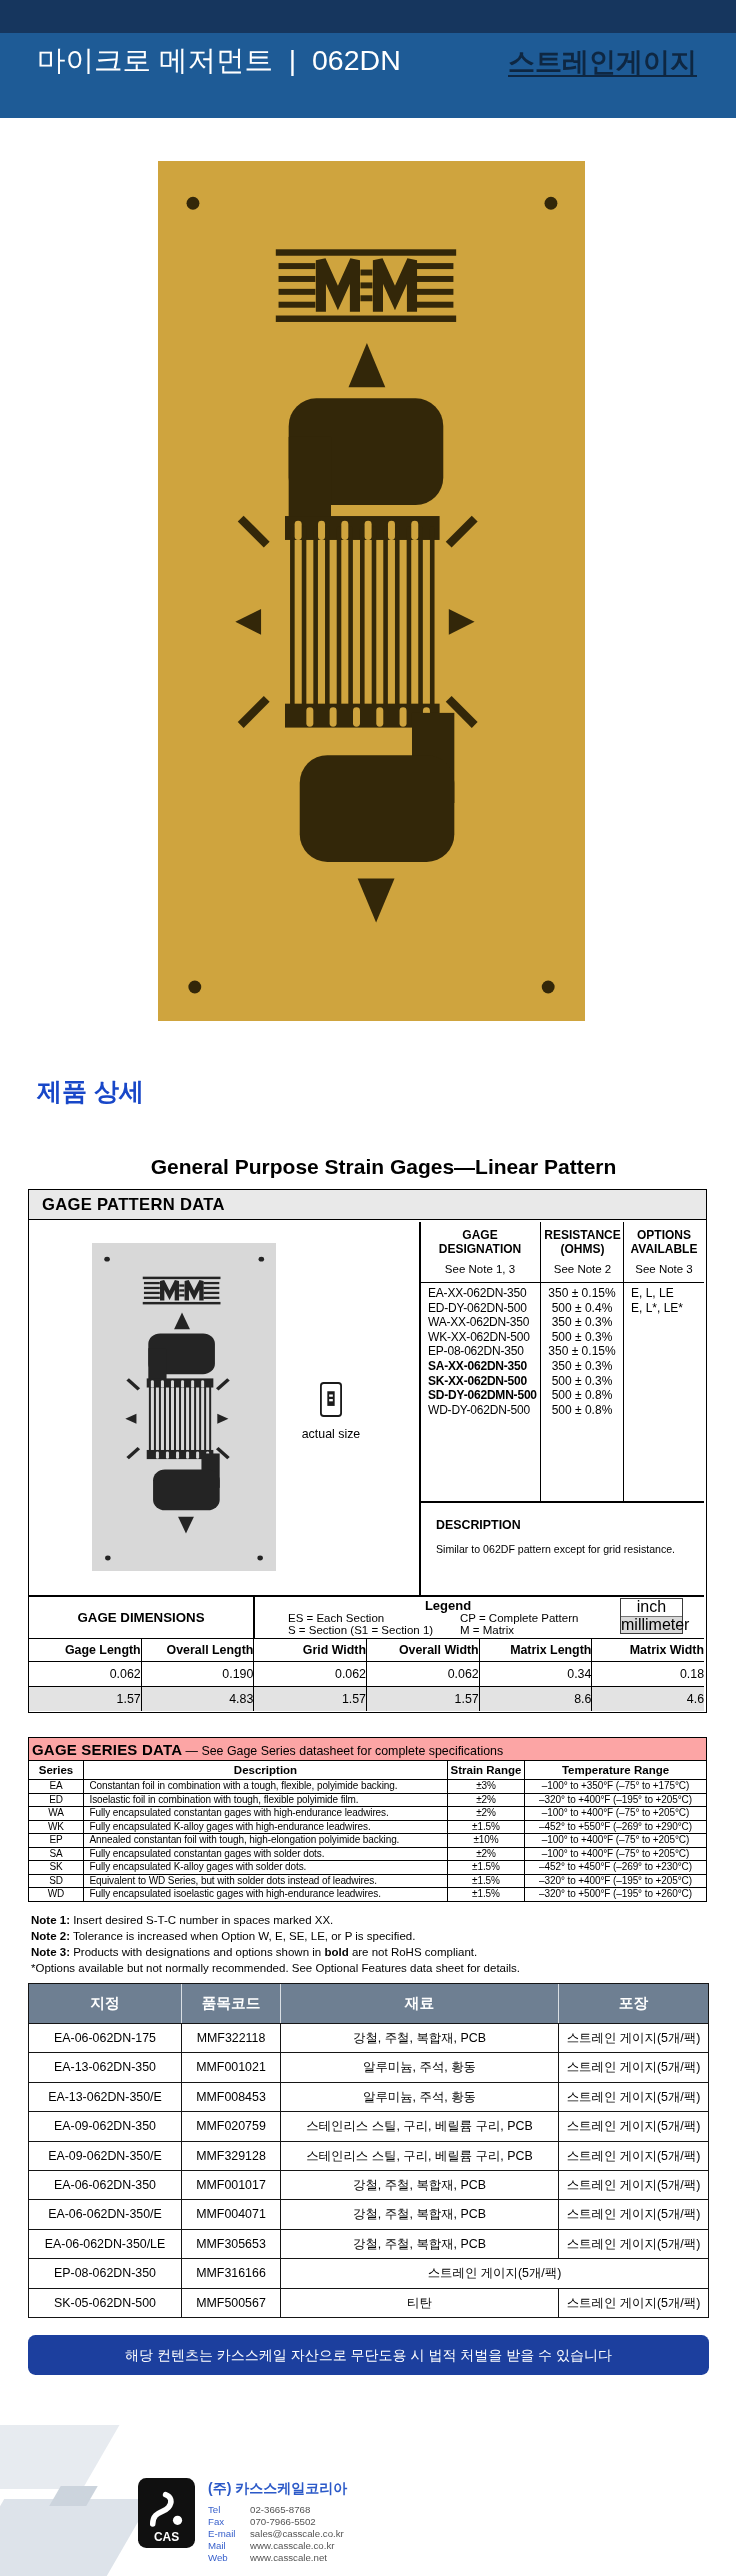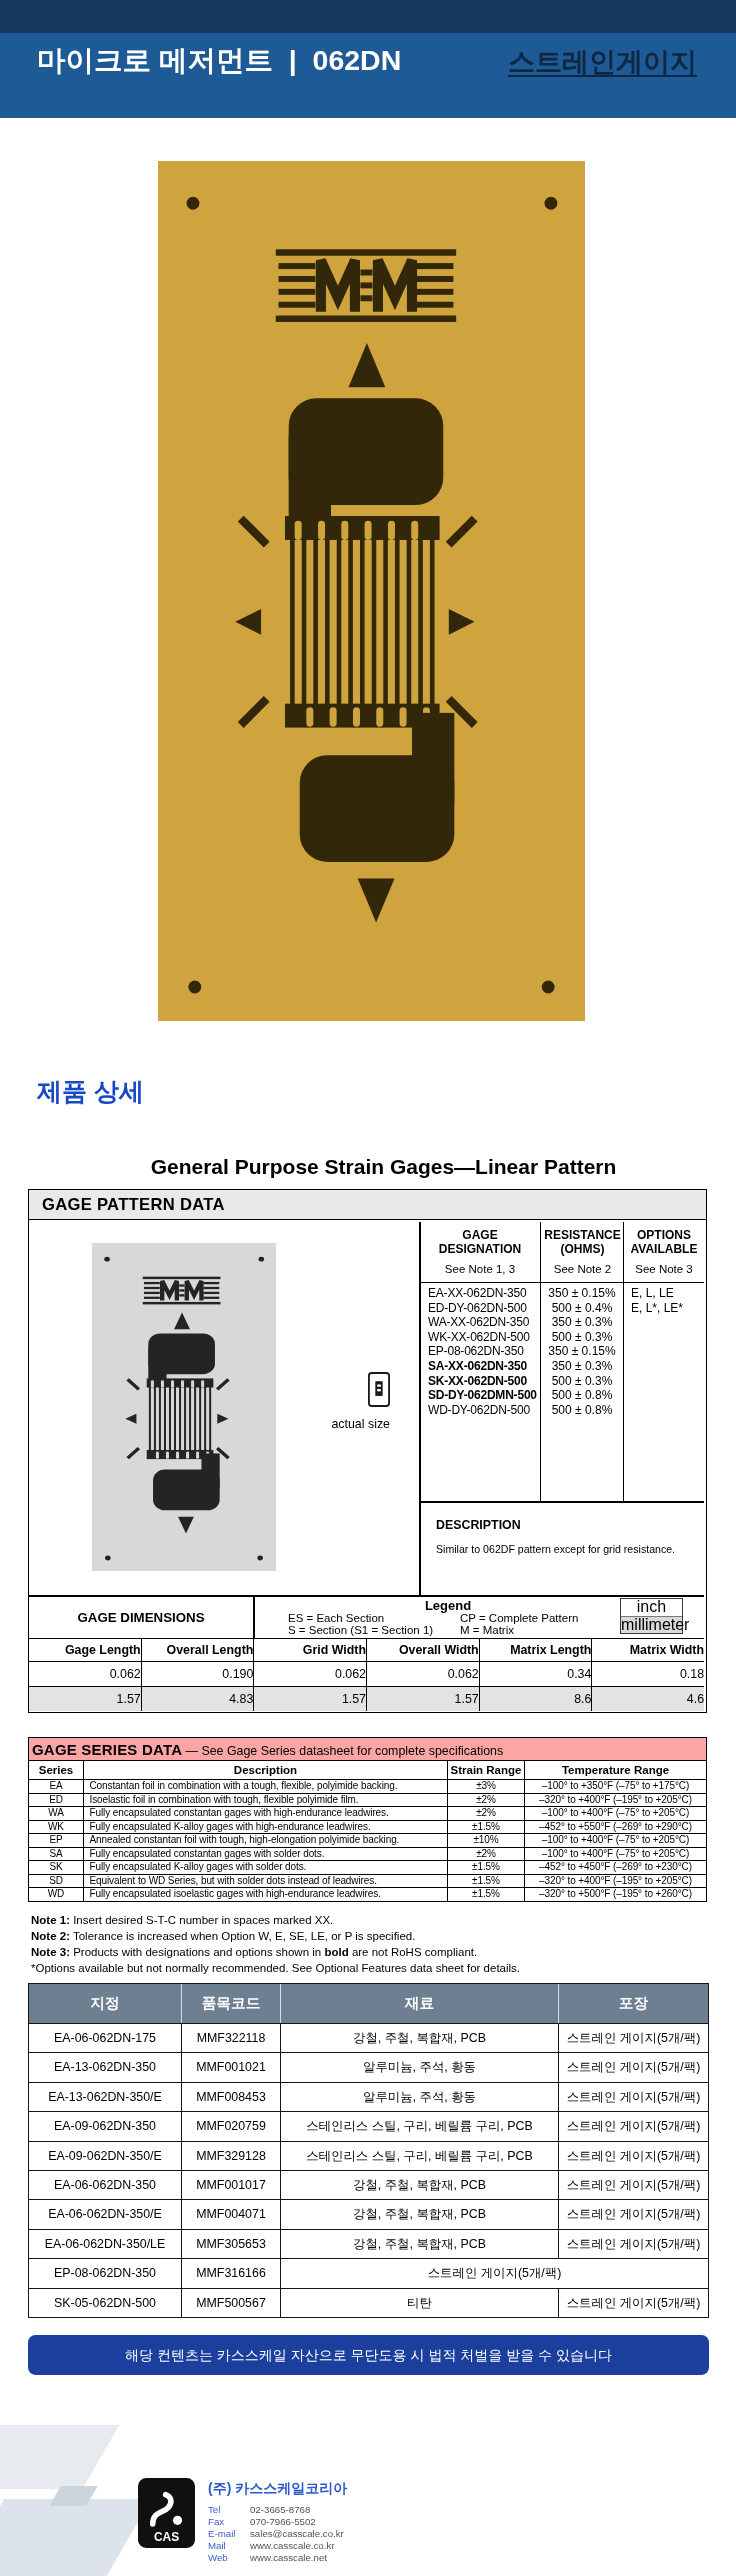--- a/index.html
+++ b/index.html
@@ -2,21 +2,21 @@
 <html style="font-size:14.7px"><head>
 <meta charset="utf-8">
 <style>
   html,body{margin:0;padding:0;background:#9a9a9a}
   .page{position:relative;width:736px;height:2576px;margin:0 auto;background:#fff;
         font-family:"Liberation Sans","DejaVu Sans",sans-serif;color:#000;overflow:hidden}
 
   
   .hdr-top{position:absolute;left:0;top:0;width:736px;height:33px;background:#16365e}
   .hdr-bar{position:absolute;left:0;top:33px;width:736px;height:85px;background:#1e5b96}
-  .hdr-title{position:absolute;left:37px;top:42px;font-size:28.5px;font-weight:bold;color:#fff;white-space:pre}
+  .hdr-title{position:absolute;left:37px;top:42px;font-size:28.5px;font-weight:normal;color:#fff;white-space:pre}
   .hdr-cat{position:absolute;right:39px;top:44px;font-size:27px;font-weight:bold;color:#0e2742;
            text-decoration:underline;text-underline-offset:3.7px;cursor:pointer}
 
   
   .photo{position:absolute;left:158px;top:161px;width:427px;height:860px}
   .photo svg{display:block;width:100%;height:100%}
   .gold-svg{color:#332709;--bgc:#cfa43e}
   .gray-svg{color:#242424;--bgc:#d8d8d8}
   .svgdefs{position:absolute;width:0;height:0;overflow:hidden}
 
@@ -41,21 +41,21 @@
   .hl-dim1{left:0;top:448px;width:675px;height:0.9px}
   .hl-dim2{left:0;top:471px;width:675px;height:0.9px}
   .hl-dim3{left:0;top:496px;width:675px;height:0.9px}
   .colhead{position:absolute;top:38px;text-align:center}
   .ch1{left:391px;width:120px}.ch2{left:512px;width:83px}.ch3{left:595px;width:80px}
   .colhead .t{font-size:12px;font-weight:bold;line-height:14.3px}
   .colhead .n{font-size:11.5px;margin-top:6.4px}
   .des-list{position:absolute;left:399px;top:96px;font-size:12px;line-height:14.6px;white-space:nowrap;letter-spacing:-0.2px}
   .res-list{position:absolute;left:512px;top:96px;width:82px;text-align:center;font-size:12px;line-height:14.6px;white-space:nowrap}
   .opt-list{position:absolute;left:602px;top:96px;font-size:12px;line-height:14.6px;white-space:nowrap}
-  .as-widget{position:absolute;left:243px;top:182px;width:118px;text-align:right}
+  .as-widget{position:absolute;left:243px;top:192px;width:118px;text-align:center}
   .as-label{font-size:12.4px;margin-top:7.4px}
   .desc-title{position:absolute;left:407px;top:328px;font-size:12.4px;font-weight:bold}
   .desc-text{position:absolute;left:407px;top:353px;font-size:10.6px;white-space:nowrap}
   .gd-label{position:absolute;left:0;top:407px;width:224px;height:41px;line-height:41px;text-align:center;font-weight:bold;font-size:13.3px}
   .leg-title{position:absolute;left:226px;top:408px;width:386px;text-align:center;font-weight:bold;font-size:13px}
   .leg-col{position:absolute;top:422px;font-size:11.5px;line-height:12.4px;white-space:nowrap}
   .leg-col.l{left:259px}.leg-col.r{left:431px}
   .unit-box{position:absolute;left:591px;top:408px;width:61px;border:1.8px solid #3a3a3a;background:#fff}
   .unit-box .u{height:16.6px;line-height:16.6px;text-align:center;font-size:16px;background:#fff;cursor:pointer}
   .unit-box .u + .u{border-top:0.9px solid #777;background:#d9d9d9}

